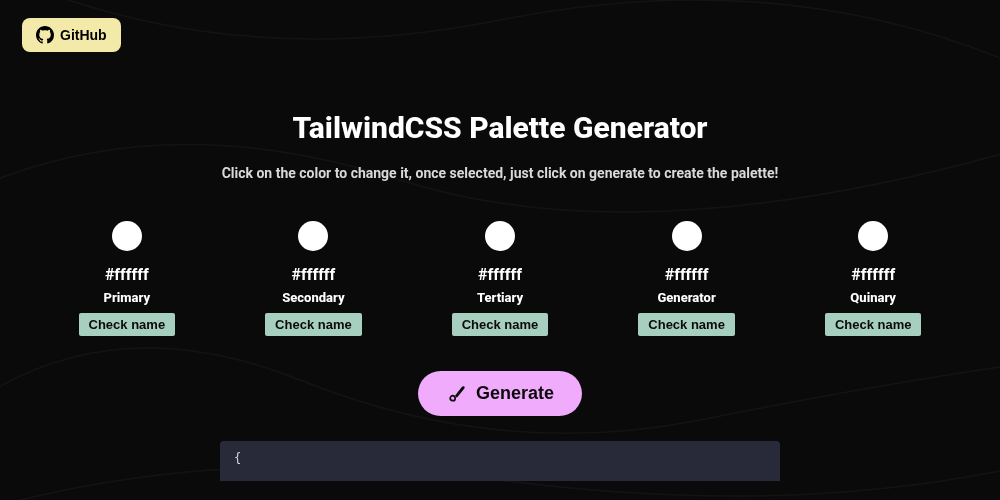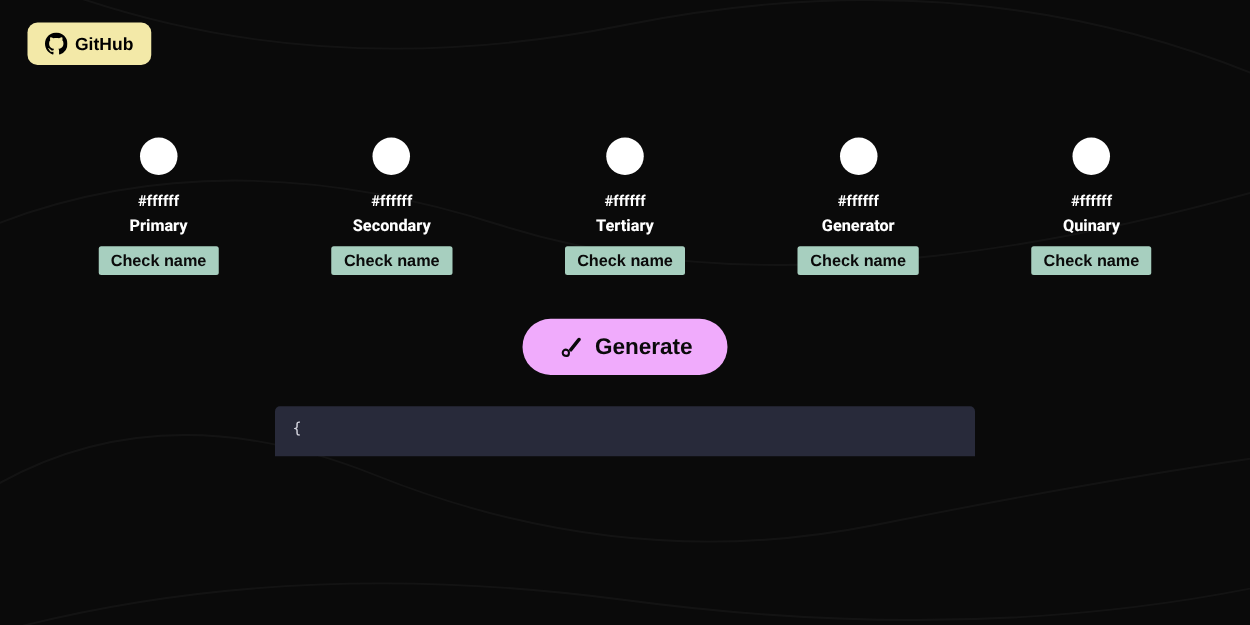--- a/index.html
+++ b/index.html
@@ -100,21 +100,21 @@
     }
     .circle {
       width: 30px;
       height: 30px;
       border-radius: 50%;
       background: #fff;
       cursor: pointer;
       margin-bottom: 8px;
     }
     .hex {
-      font-size: 12px;
+      font-size: 16px;
       font-weight: 700;
     }
     .role {
       font-size: 13px;
       font-weight: 800;
     }
     .check-btn {
       background: #a7cfbf;
       color: #0a0a0a;
       border: none;
@@ -167,20 +167,22 @@
 <div class="header">
   <button class="github-btn">
     <svg class="github-icon" viewBox="0 0 16 16">
       <path fill="#000" d="M8 0C3.58 0 0 3.58 0 8c0 3.54 2.29 6.53 5.47 7.59.4.07.55-.17.55-.38 0-.19-.01-.82-.01-1.49-2.01.37-2.53-.49-2.69-.94-.09-.23-.48-.94-.82-1.13-.28-.15-.68-.52-.01-.53.63-.01 1.08.58 1.23.82.72 1.21 1.87.87 2.33.66.07-.52.28-.87.51-1.07-1.78-.2-3.64-.89-3.64-3.95 0-.87.31-1.59.82-2.15-.08-.2-.36-1.02.08-2.12 0 0 .67-.21 2.2.82.64-.18 1.32-.27 2-.27.68 0 1.36.09 2 .27 1.53-1.04 2.2-.82 2.2-.82.44 1.1.16 1.92.08 2.12.51.56.82 1.27.82 2.15 0 3.07-1.87 3.75-3.65 3.95.29.25.54.73.54 1.48 0 1.07-.01 1.93-.01 2.2 0 .21.15.46.55.38A8.013 8.013 0 0016 8c0-4.42-3.58-8-8-8z"></path>
     </svg>
     <span>GitHub</span>
   </button>
 </div>
 
 <div class="main">
+  <h1 class="title">TailwindCSS Palette Generator</h1>
+  <p class="subtitle">Click on the color to change it, once selected, just click on generate to create the palette!</p>
 
   <div class="swatches">
     <div class="swatch">
       <div class="circle"></div>
       <div class="hex">#ffffff</div>
       <div class="role">Primary</div>
       <button class="check-btn">Check name</button>
     </div>
     <div class="swatch">
       <div class="circle"></div>

